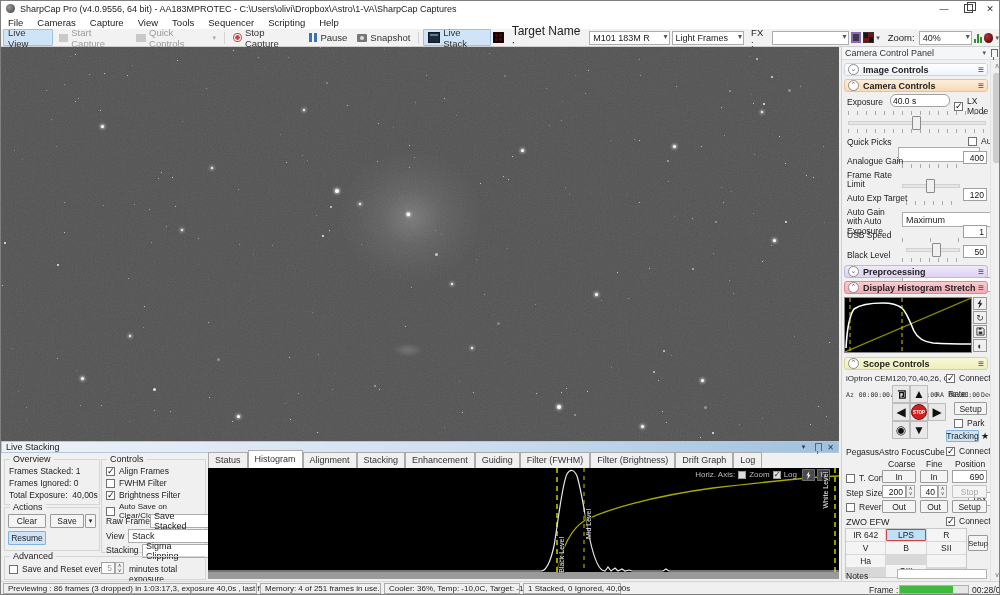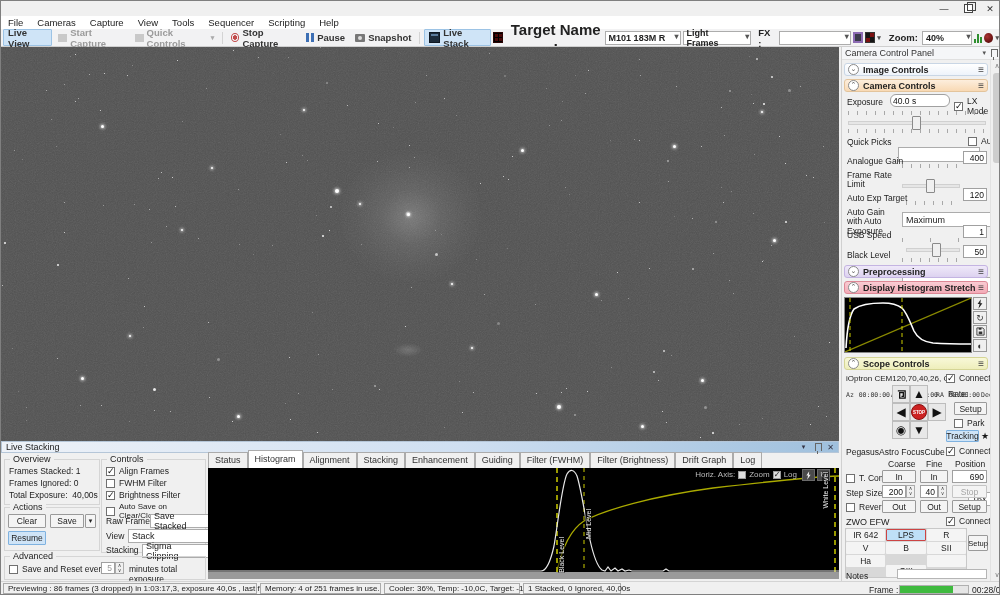--- a/index.html
+++ b/index.html
@@ -9,21 +9,21 @@
   .abs{position:absolute;}
   
   #titlebar{left:0;top:0;width:100%;height:15px;background:#fff;display:flex;align-items:center;}
   #appicon{width:9px;height:9px;border-radius:50%;background:radial-gradient(circle at 35% 35%,#9a9a9a,#3c3c3c);margin:0 5px 0 5px;}
   #titletext{font-size:9px;color:#222;}
   .winbtn{position:absolute;top:0;width:22px;height:15px;display:flex;align-items:center;justify-content:center;font-size:9px;color:#333;}
   #restore-glyph{width:7px;height:7px;border:1px solid #444;position:relative;background:#fff;}
   #restore-glyph::before{content:"";position:absolute;left:2px;top:-3px;width:7px;height:7px;border:1px solid #444;}
   #menubar{left:0;top:15px;width:100%;height:13px;background:#fff;display:flex;align-items:center;gap:0;border-bottom:1px solid #ececec;}
   .menuitem{padding:0 7px;font-size:9.5px;color:#222;}
-  #toolbar{left:0;top:28px;width:100%;height:18px;background:#f2f2f3;border-bottom:1px solid #cfcfcf;display:flex;align-items:center;gap:2px;padding-left:2px;box-sizing:border-box;font-weight:bold;}
+  #toolbar{left:0;top:28px;width:100%;height:18px;background:#f2f2f3;border-bottom:1px solid #cfcfcf;display:flex;align-items:center;gap:2px;padding-left:2px;box-sizing:border-box;}
   .tbtn{display:flex;align-items:center;gap:3px;padding:1px 4px;font-size:9.5px;color:#333;height:13px;}
   .tbtn.sel{background:#cfe4f7;border:1px solid #9cc3e5;border-radius:1px;}
   .tbtn.dis{color:#9b9b9b;}
   .tsep{width:1px;height:12px;background:#d4d4d4;margin:0 2px;}
   .combo{background:#fff;border:1px solid #acacac;height:12px;display:flex;align-items:center;font-size:9px;padding:0 11px 0 3px;position:relative;color:#222;}
   .combo::after{content:"▾";position:absolute;right:1px;top:0;font-size:8px;color:#555;}
   .ico-box{width:11px;height:11px;display:inline-block;}
   #stop-ico{width:9px;height:9px;border:1.5px solid #c24a4a;border-radius:50%;box-sizing:border-box;background:radial-gradient(circle,#c24a4a 2px,transparent 2.5px);}
   #pause-ico{width:8px;height:9px;border-left:3px solid #3d6fb4;border-right:3px solid #3d6fb4;box-sizing:border-box;}
   #snap-ico{width:10px;height:8px;background:#777;border-radius:1px;position:relative;}
@@ -96,20 +96,24 @@
   
   .sb{position:absolute;background:#f0f0f0;border-left:1px solid #e2e2e2;}
   .sb .arr{position:absolute;left:0;width:100%;height:12px;color:#7a7a7a;font-size:7px;display:flex;align-items:center;justify-content:center;}
   .sb .th{position:absolute;left:2px;width:8px;background:#cdcdcd;border-radius:3px;}
 </style>
 </head>
 <body>
 
 <div id="app">
 
+  <div id="titlebar" class="abs">
+    <div id="appicon"></div>
+    <div id="titletext">SharpCap Pro (v4.0.9556, 64 bit) - AA183MPROTEC - C:\Users\olivi\Dropbox\Astro\1-VA\SharpCap Captures</div>
+  </div>
   <div class="winbtn" style="left:932px;">
       <span>—</span>
     </div>
   <div class="winbtn" style="left:956px;">
       <span id="restore-glyph"></span>
     </div>
   <div class="winbtn" style="left:978px;">
       <span>✕</span>
     </div>
 
@@ -149,21 +153,21 @@
     <div class="tbtn">
         <span id="snap-ico"></span>
         <span>Snapshot</span>
       </div>
     <div class="tsep"></div>
     <div class="tbtn sel">
         <span id="stack-ico"></span>
         <span>Live Stack</span>
       </div>
     <span id="cam-ico"></span>
-    <span class="lbl" style="margin:0 2px 0 6px;font-size:15px;text-align:center;">Target Name :</span>
+    <span class="lbl" style="margin:0 2px 0 6px;font-size:12px;">Target Name :</span>
     <div class="combo" style="width:66px;">
         <span>M101 183M R</span>
       </div>
     <div class="combo" style="width:58px;">
         <span>Light Frames</span>
       </div>
     <span class="lbl" style="margin:0 2px 0 5px;font-size:9.5px;">FX :</span>
     <div class="combo" style="width:62px;">
         <span></span>
       </div>

